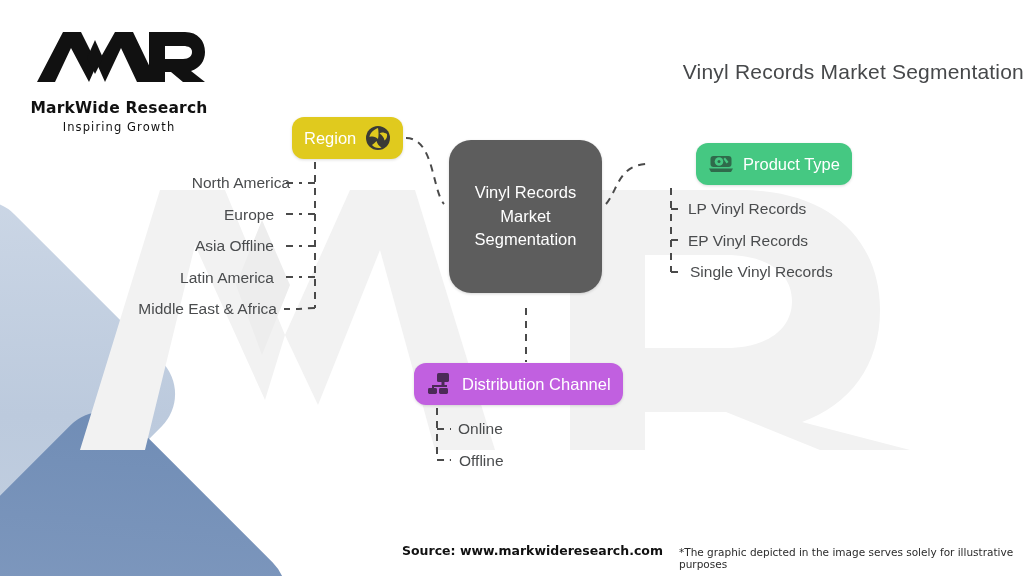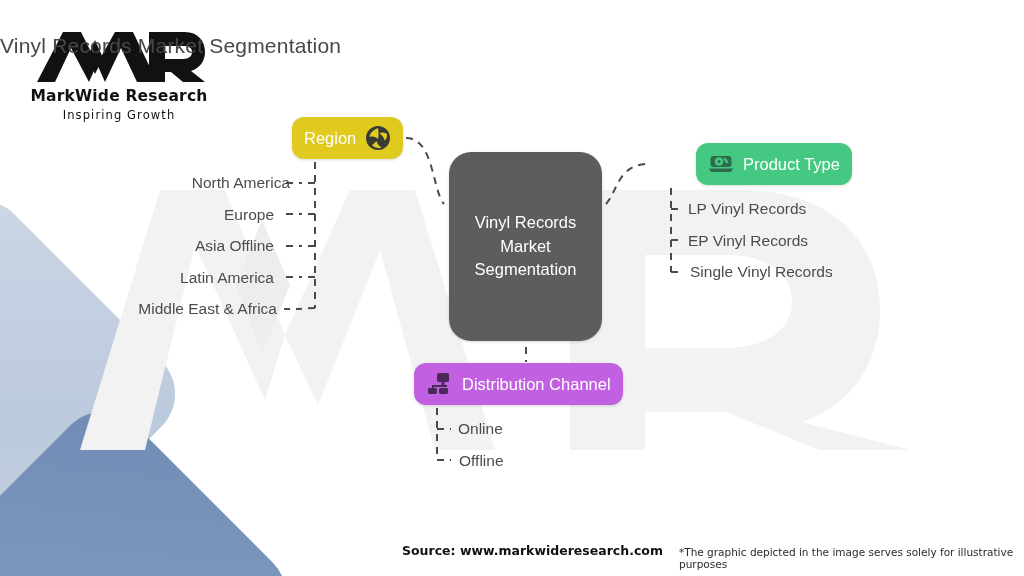--- a/index.html
+++ b/index.html
@@ -69,61 +69,61 @@
   #logo .logo-mark {
     display: block;
     margin: 0 auto;
   }
   #logo .logo-name {
     text-align: center;
     font-weight: bold;
     color: #111111;
     font-size: 15.5px;
     letter-spacing: 0.2px;
-    margin-top: 1px;
+    margin-top: 13px;
     font-family: "DejaVu Sans", sans-serif;
   }
   #logo .logo-tagline {
     text-align: center;
     color: #111111;
     font-size: 11.5px;
     letter-spacing: 1.1px;
     margin-top: 3px;
     font-family: "DejaVu Sans", sans-serif;
   }
 
   
   #chart-title {
     position: absolute;
     left: 0;
-    top: 34px;
+    top: 60px;
     width: 1024px;
-    text-align: left;
+    text-align: right;
     font-size: 21px;
     color: #46484a;
     letter-spacing: 0.2px;
   }
 
   
   #connectors {
     position: absolute;
     left: 0;
     top: 0;
     width: 1024px;
     height: 576px;
     pointer-events: none;
   }
 
   
   #central-node {
     position: absolute;
     left: 449px;
-    top: 152px;
+    top: 140px;
     width: 153px;
-    height: 189px;
+    height: 153px;
     background: #5d5d5d;
     border-radius: 22px;
     display: flex;
     align-items: center;
     justify-content: center;
     color: #ffffff;
     font-size: 16.5px;
     line-height: 1.42;
     text-align: center;
     box-shadow: 0 1px 3px rgba(0,0,0,0.16);

